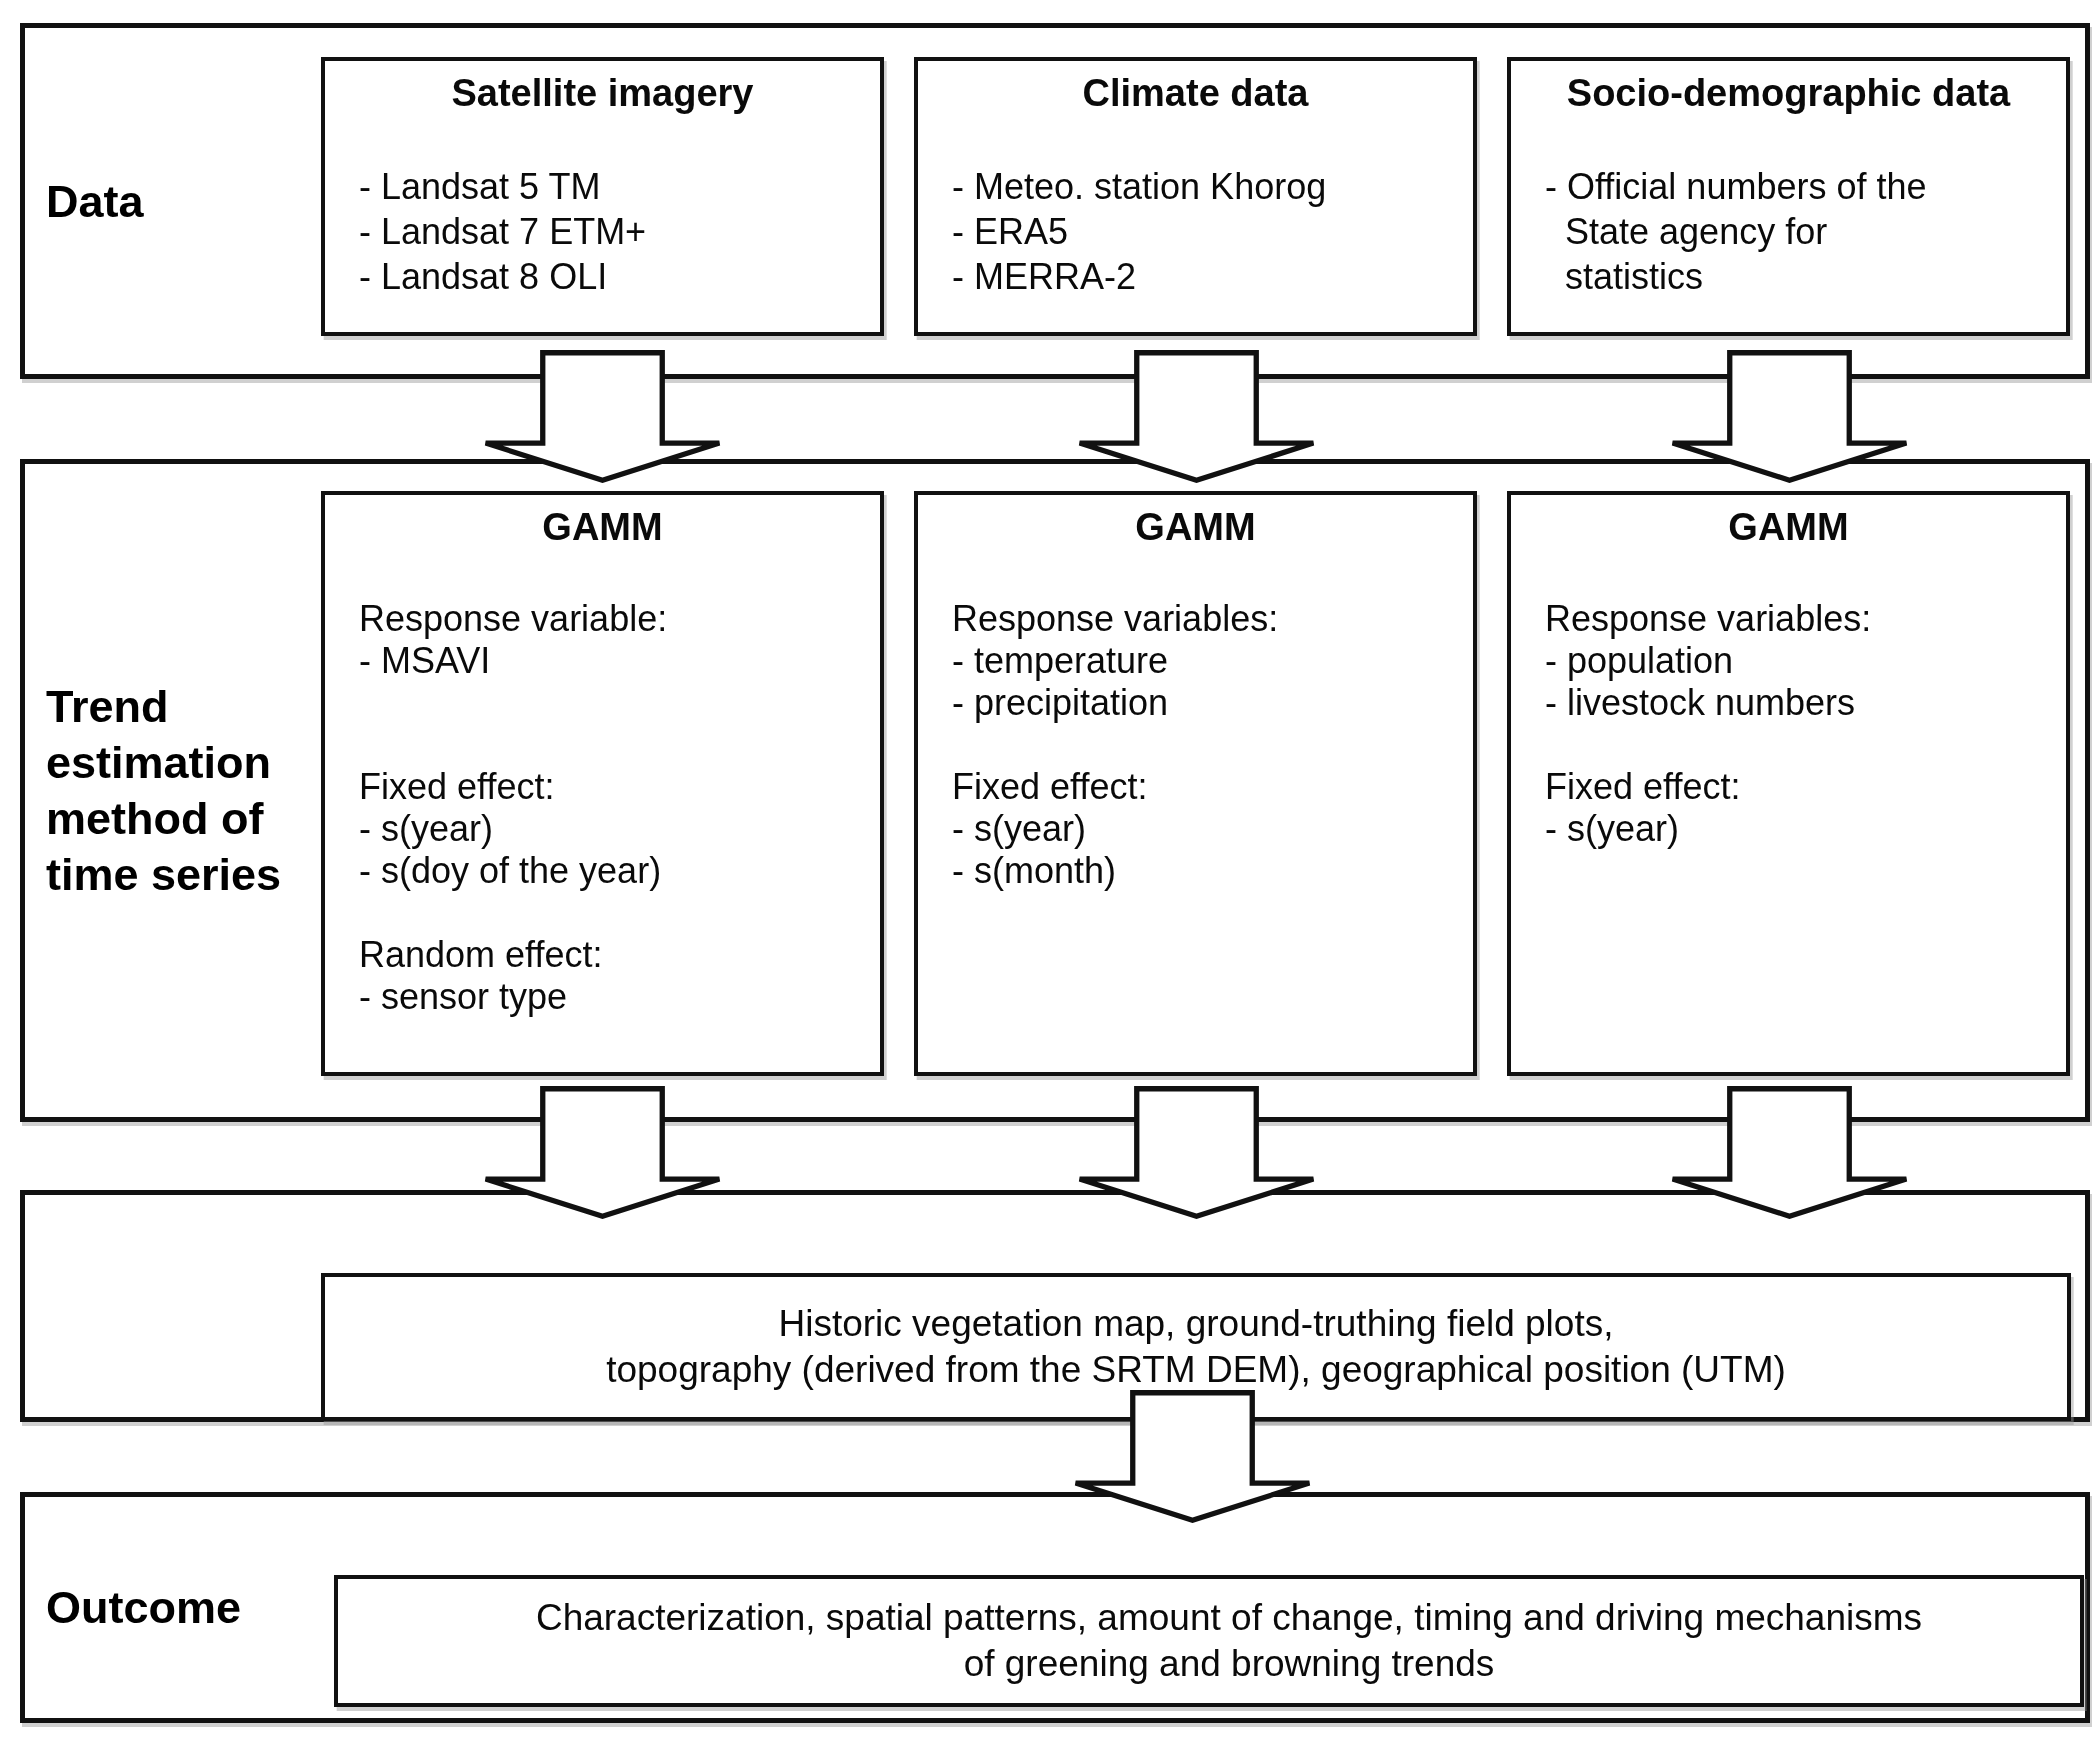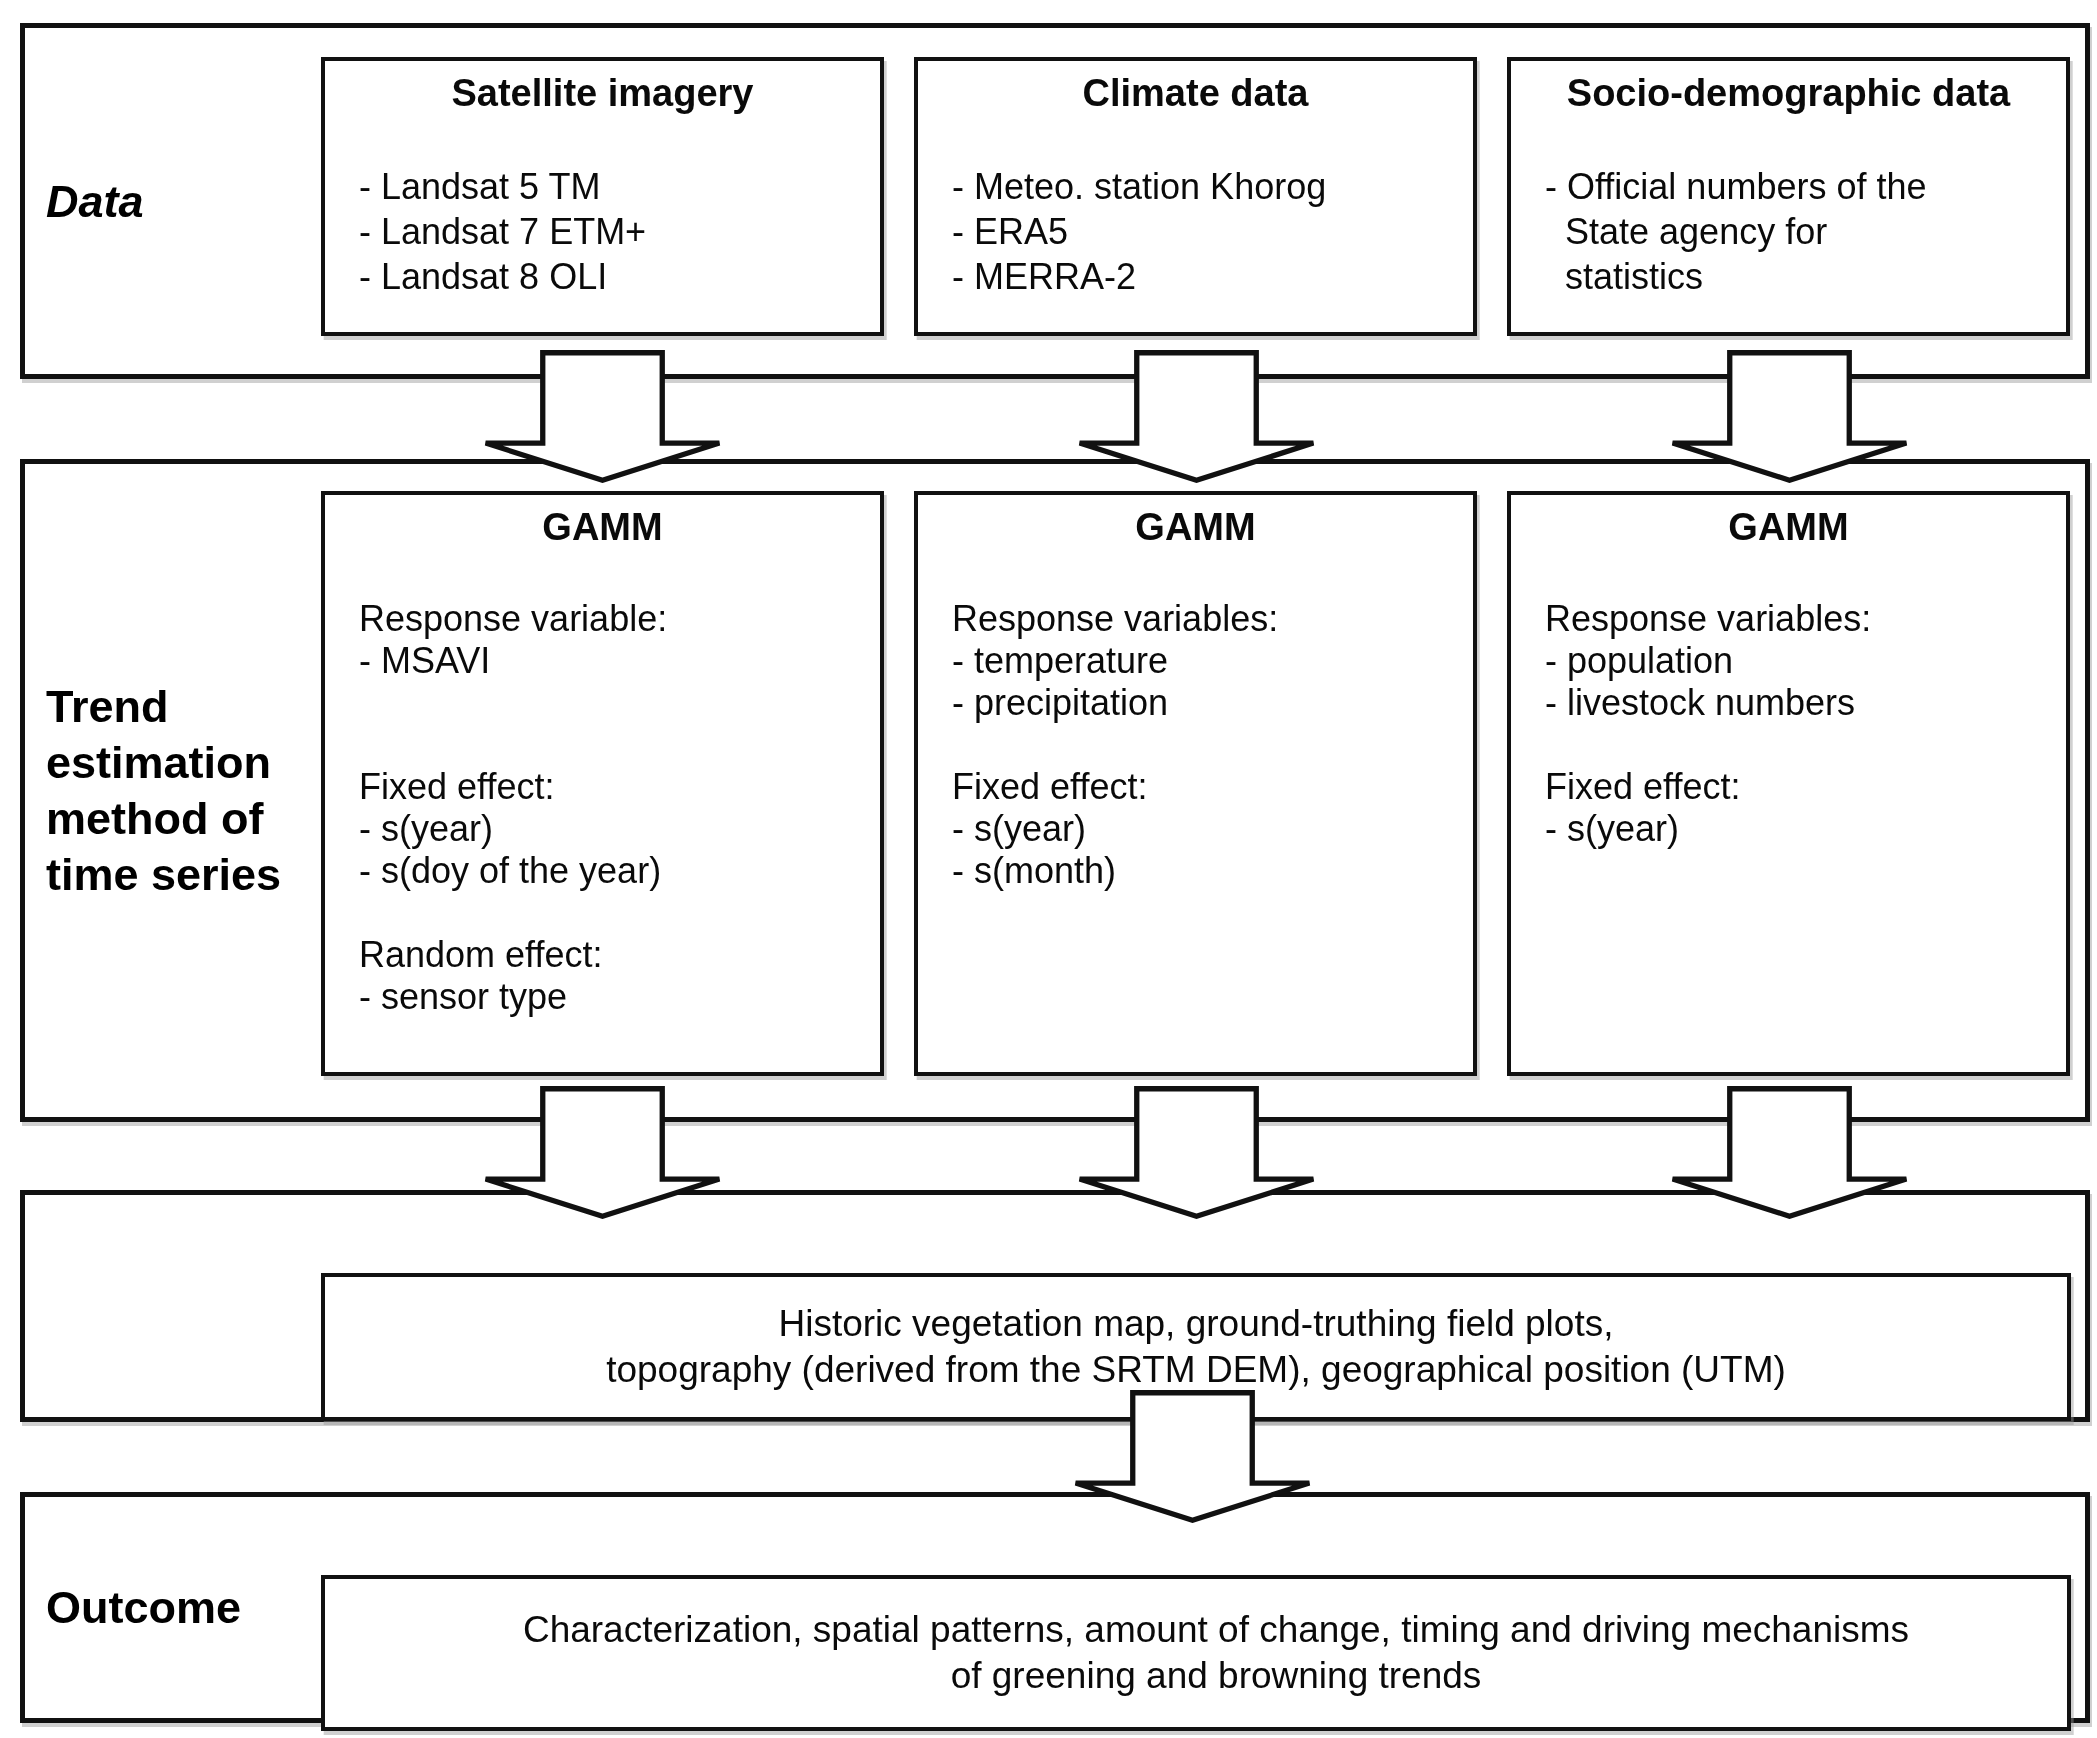--- a/index.html
+++ b/index.html
@@ -81,21 +81,21 @@
 </head>
 <body>
 
 <div class="stage">
 
   <div class="frame" style="left:20px; top:22.5px; width:2070px; height:356px;"></div>
   <div class="frame" style="left:20px; top:459px; width:2070px; height:663px;"></div>
   <div class="frame" style="left:20px; top:1190px; width:2070px; height:232px;"></div>
   <div class="frame" style="left:20px; top:1492px; width:2070px; height:231px;"></div>
 
-  <div class="section-label" style="left:46px; top:174px;font-style:italic;">Data</div>
+  <div class="section-label" style="left:46px; top:174px;">Data</div>
   <div class="section-label" style="left:46px; top:679px;">Trend
 estimation
 method of
 time series</div>
   <div class="section-label" style="left:46px; top:1580px;">Outcome</div>
 
   <div class="box" style="left:321px; top:57px; width:563px; height:279px;">
     <div class="box-title">Satellite imagery</div>
     <div class="box-body row1-body">- Landsat 5 TM
 - Landsat 7 ETM+
@@ -145,21 +145,21 @@
 
 Fixed effect:
 - s(year)</div>
   </div>
 
   <div class="wide-box" style="left:321px; top:1228px; width:1750px; height:148px;">
     <div class="wide-text">Historic vegetation map, ground-truthing field plots,
 topography (derived from the SRTM DEM), geographical position (UTM)</div>
   </div>
 
-  <div class="wide-box" style="left:321px; top:1530px; width:1750px; height:156px;padding-left:40px;">
+  <div class="wide-box" style="left:334px; top:1530px; width:1750px; height:132px;padding-left:40px;">
     <div class="wide-text">Characterization, spatial patterns, amount of change, timing and driving mechanisms
 of greening and browning trends</div>
   </div>
 
   <svg class="arrow" style="left:483px; top:350px;" viewBox="0 0 360 200">
     <polygon points="90,4 270,4 270,140 356,140 180,196 4,140 90,140" fill="#ffffff" stroke="#111111" stroke-width="8"></polygon>
   </svg>
   <svg class="arrow" style="left:1077px; top:350px;" viewBox="0 0 360 200">
     <polygon points="90,4 270,4 270,140 356,140 180,196 4,140 90,140" fill="#ffffff" stroke="#111111" stroke-width="8"></polygon>
   </svg>

